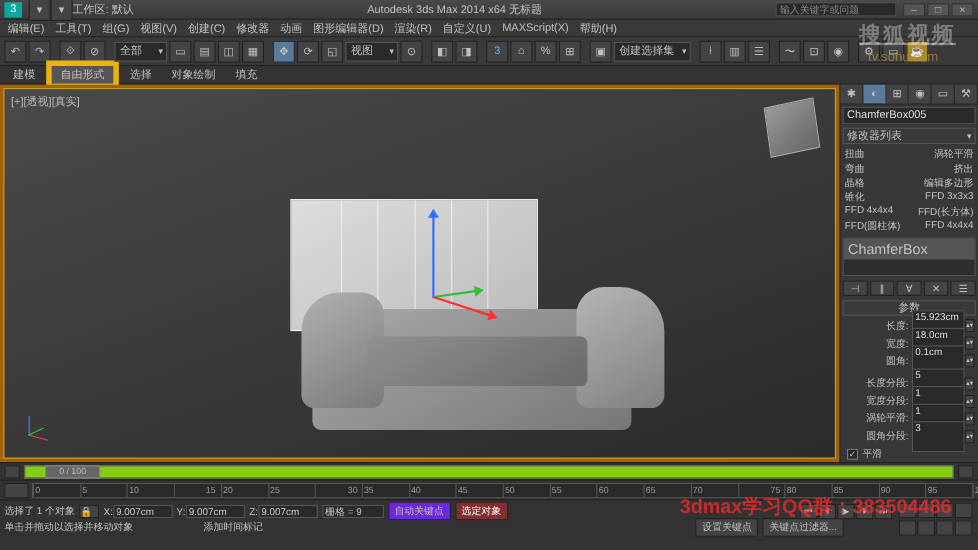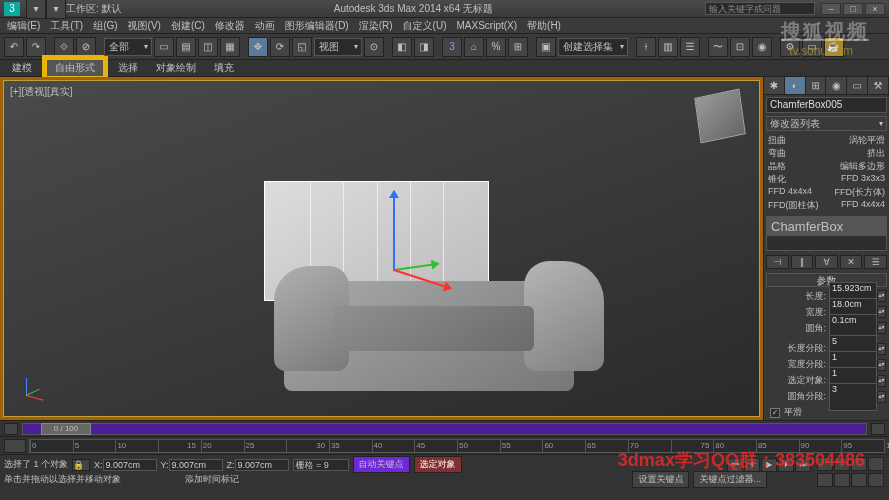--- a/index.html
+++ b/index.html
@@ -72,21 +72,21 @@
 .paramhdr { height: 14px; background: #3a3a3a; text-align: center; font-size: 10px; line-height: 13px; margin: 2px 2px 1px; border: 1px solid #555; }
 .paramrow { display: flex; align-items: center; height: 15px; padding: 0 3px; margin: 1px 0; }
 .paramrow .plbl { flex: 1; font-size: 9px; text-align: right; padding-right: 3px; }
 .paramrow .pval { width: 48px; height: 28px; background: #2a2a2a; border: 1px solid #555; font-size: 9px; text-align: left; padding: 0 2px; line-height: 10px; color: #ddd; }
 .paramrow .pspin { width: 9px; height: 12px; background: #444; border: 1px solid #222; font-size: 6px; text-align: center; }
 .chkrow { display: flex; align-items: center; padding: 1px 6px; font-size: 9px; }
 .chkrow .chk { width: 10px; height: 10px; border: 1px solid #777; background: #2a2a2a; margin-right: 4px; text-align: center; line-height: 8px; font-size: 8px; }
 
 .timeslider { height: 16px; background: #333; border-top: 1px solid #222; display: flex; align-items: center; padding: 0 4px; font-size: 9px; }
 .timeslider .sldbtn { width: 14px; height: 12px; background: #444; border: 1px solid #222; }
-.timeslider .sldtrack { flex: 1; height: 12px; background: #4c1d95; border: 1px solid #555; margin: 0 4px; position: relative; }
+.timeslider .sldtrack { flex: 1; height: 12px; background: #84cc16; border: 1px solid #555; margin: 0 4px; position: relative; }
 .timeslider .handle { position: absolute; left: 18px; top: -1px; width: 50px; height: 12px; background: #666; border: 1px solid #888; font-size: 8px; text-align: center; line-height: 10px; }
 
 .trackbar { height: 18px; background: #333; display: flex; align-items: center; padding: 0 4px; border-top: 1px solid #222; }
 .trackbar .tbox { width: 22px; height: 14px; background: #444; border: 1px solid #222; margin-right: 3px; }
 .ruler { flex: 1; height: 14px; background: #2a2a2a; border: 1px solid #555; position: relative; font-size: 8px; }
 .ruler .tick { position: absolute; top: 0; width: 1px; height: 100%; background: #555; }
 .ruler .tlbl { position: absolute; top: 1px; font-size: 8px; color: #999; }
 
 .statusbar { height: 36px; background: #333; border-top: 1px solid #222; display: flex; }
 .statusbar .left { width: 76px; padding: 2px; }
@@ -294,21 +294,21 @@
           <span class="plbl">长度分段:</span>
           <span class="pval">5</span>
           <span class="pspin">▴▾</span>
         </div>
         <div class="paramrow">
           <span class="plbl">宽度分段:</span>
           <span class="pval">1</span>
           <span class="pspin">▴▾</span>
         </div>
         <div class="paramrow">
-          <span class="plbl">选定对象:</span>
+          <span class="plbl">涡轮平滑:</span>
           <span class="pval">1</span>
           <span class="pspin">▴▾</span>
         </div>
         <div class="paramrow">
           <span class="plbl">圆角分段:</span>
           <span class="pval">3</span>
           <span class="pspin">▴▾</span>
         </div>
       </div>
     <div class="chkrow">

